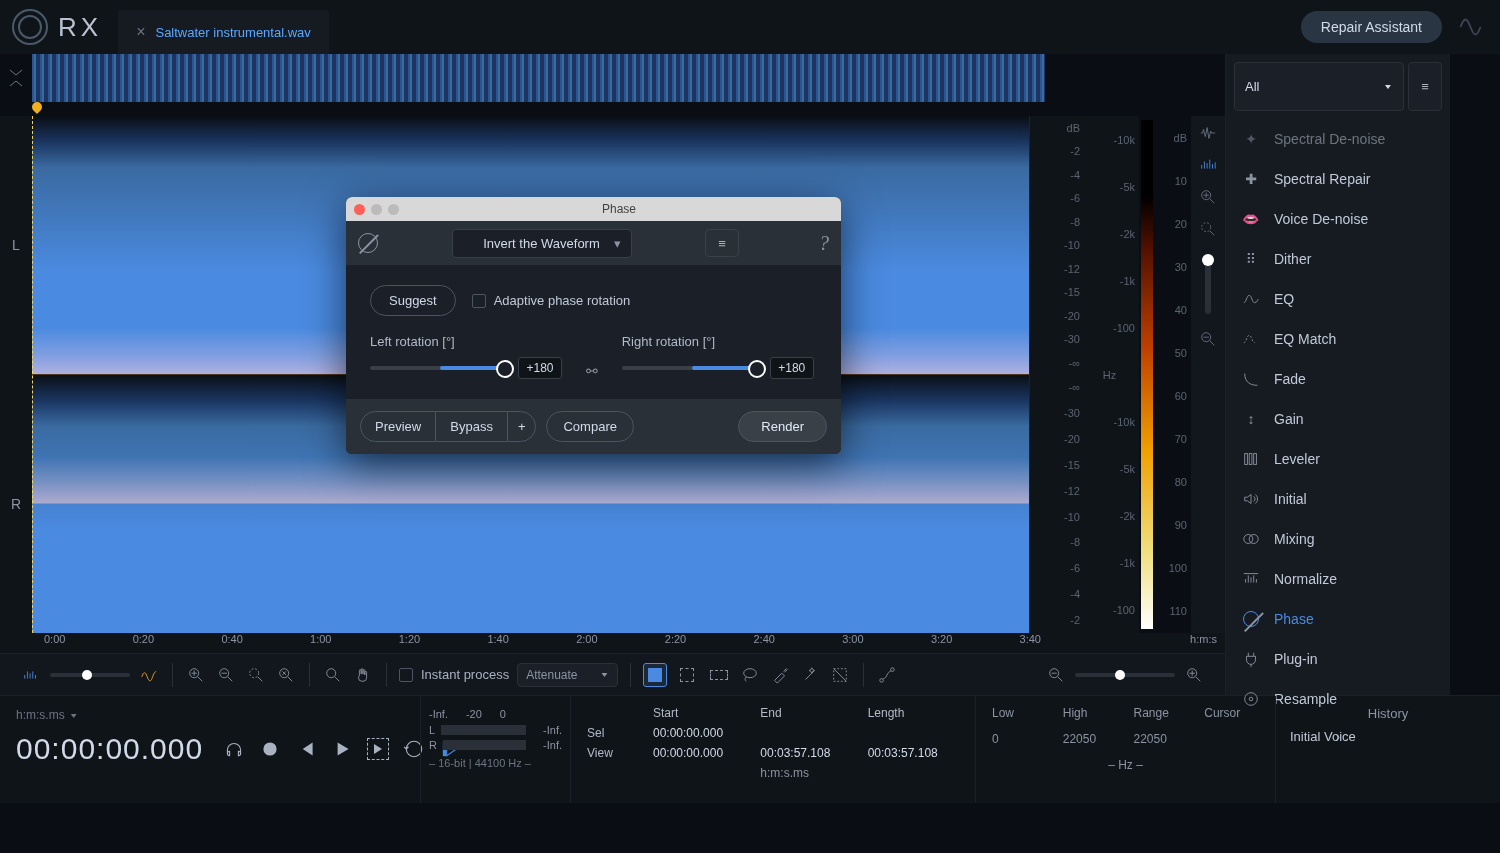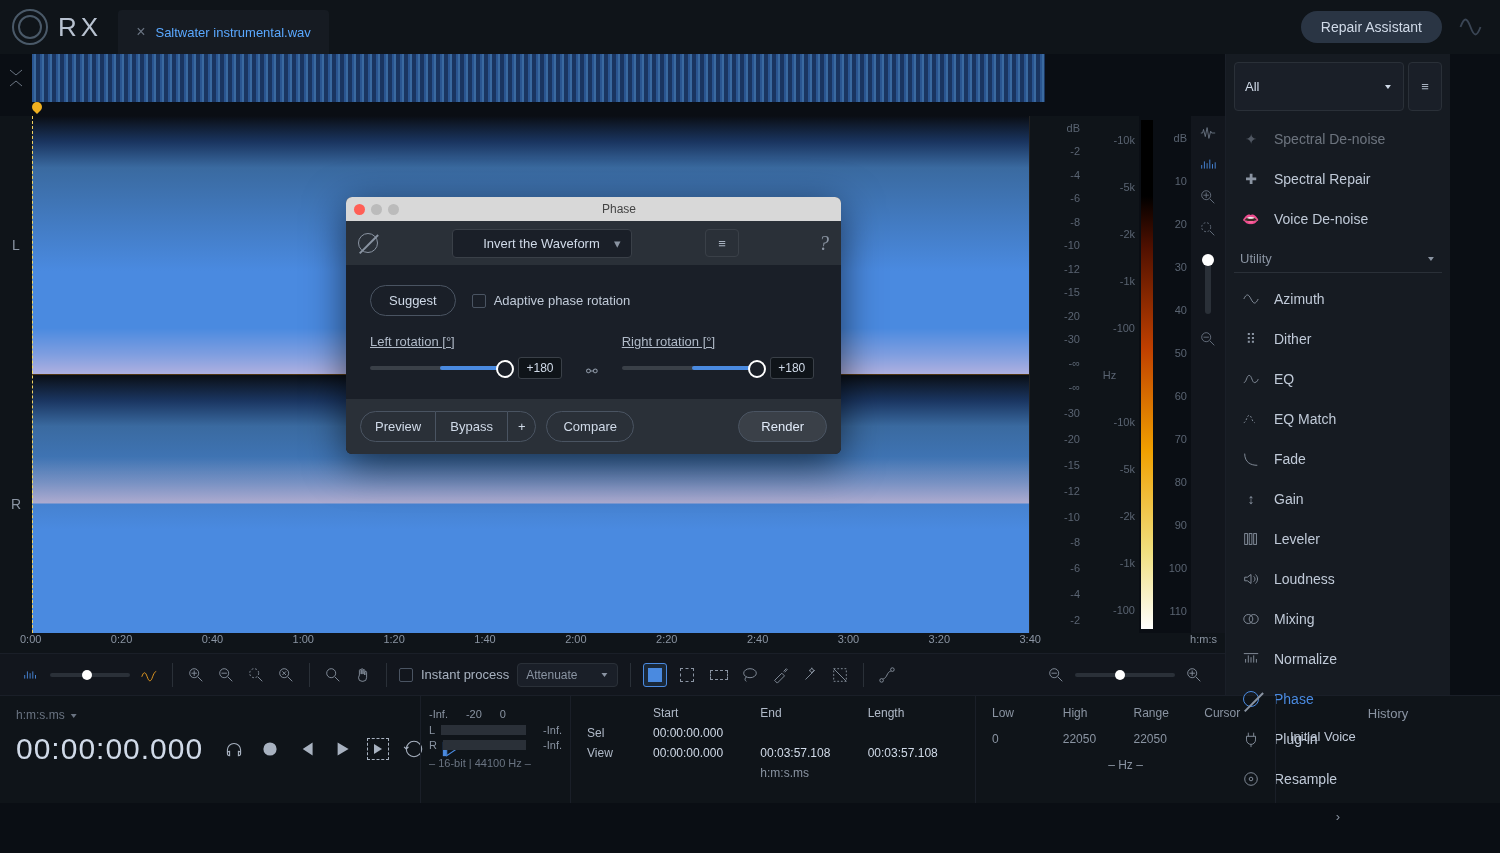--- a/index.html
+++ b/index.html
@@ -44,21 +44,21 @@
   mix-blend-mode: screen;}
 .playline { position:absolute; left:0; top:0; bottom:0; width:1px; border-left:1px dashed #f0d060;}
 .db-scale { width: 55px; background: #0f1419; display: flex; flex-direction: column; font-size: 11px; color: #5a6472;}
 .db-scale.l { border-left:1px solid #222;}
 .db-half{flex:1;display:flex;flex-direction:column;justify-content:space-around;align-items:flex-end;padding-right:4px;}
 .freq-scale { width: 55px; background: #0f1419; display:flex;flex-direction:column;justify-content:space-around;align-items:flex-end;font-size:11px;color:#5a6472;padding-right:4px;}
 .heat-bar { width: 12px; background: linear-gradient(to bottom, #000 0%, #000 15%, #501000 25%, #c04000 45%, #f0a000 65%, #f0e080 85%, #ffffff 100%); margin:4px 2px;}
 .heat-scale { width: 36px; display:flex;flex-direction:column;justify-content:space-around;align-items:flex-end;font-size:11px;color:#5a6472;padding-right:4px;position:relative;}
 
 
-.time-ruler { height: 20px; display: flex; padding-left: 16px; background:#0f1419;}
+.time-ruler { height: 20px; display: flex; padding-left: 40px; background:#0f1419;}
 .time-ruler-inner{flex:1;display:flex;justify-content:space-between;font-size:11px;color:#8a94a2;padding:0 4px;}
 .time-unit { width: 180px; text-align:right; font-size:11px; color:#8a94a2; padding-right:8px;}
 
 
 .toolbar { height: 42px; display: flex; align-items: center; gap: 8px; padding: 0 20px; background: #12161d; border-top:1px solid #1a1f28;}
 .tool-icon { width: 22px; height: 22px; color: #8a94a2; cursor: pointer; display:flex;align-items:center;justify-content:center;}
 .tool-icon svg{width:18px;height:18px;}
 .tool-icon.active{color:#4a8ae0;}
 .divider { width: 1px; height: 24px; background: #2a3038; margin: 0 4px;}
 .slider-sm { width: 80px; height: 4px; background: #2a3038; border-radius: 2px; position: relative;}
@@ -119,21 +119,21 @@
 .preset-dd { flex: 1; max-width: 180px; margin: 0 auto; background: #1a1f28; border: 1px solid #3a4048; border-radius: 4px; padding: 6px 10px; color: #d0dae8; display:flex;justify-content:center;align-items:center;gap:8px;position:relative;}
 .preset-dd::after{content:"▾";position:absolute;right:10px;color:#8a94a2;}
 .dlg-hamburger { width: 34px; height: 28px; border: 1px solid #3a4048; border-radius: 4px; display:flex;align-items:center;justify-content:center;color:#a8b2c0;}
 .help-icon { font-size: 20px; color: #8a94a2; font-style: italic; font-family: serif;}
 .dlg-body { padding: 20px 24px; display:flex;flex-direction:column;gap:18px;}
 .dlg-row1 { display: flex; align-items: center; gap: 16px;}
 .suggest-btn { background: transparent; border: 1px solid #4a5462; color: #d0dae8; padding: 7px 18px; border-radius: 16px; cursor: pointer;font-size:13px;}
 .dlg-check { display: flex; align-items: center; gap: 8px; color: #c0cad8;}
 .rot-row { display: flex; gap: 24px; align-items: flex-end;}
 .rot-col { display: flex; flex-direction: column; gap: 8px;}
-.rot-label { color: #b0bac8; font-size: 13px; text-decoration: underline;}
+.rot-label { color: #b0bac8; font-size: 13px;}
 .rot-ctrl { display: flex; align-items: center; gap: 8px;}
 .rot-slider { width: 140px; height: 4px; background: #3a4048; border-radius: 2px; position: relative;}
 .rot-slider::before{content:"";position:absolute;left:50%;right:0;height:4px;background:#4a8ae0;border-radius:2px;}
 .rot-slider::after{content:"";position:absolute;width:14px;height:14px;border-radius:50%;border:2px solid #fff;background:#1a1f28;top:-6px;right:-4px;}
 .rot-val { width: 44px; background: #0f1419; border: 1px solid #3a4048; border-radius: 3px; padding: 3px 6px; color: #d0dae8; text-align: center;font-size:12px;}
 .link-icon { color: #8a94a2; font-size: 14px;}
 .dlg-footer { background: #2a3038; padding: 12px 14px; display: flex; align-items: center; gap: 0;}
 .seg-btn { background: transparent; border: 1px solid #4a5462; color: #d0dae8; padding: 7px 14px; cursor: pointer; font-size:13px;}
 .seg-btn:first-child{border-radius:16px 0 0 16px;}
 .seg-btn.mid{border-left:none;border-right:none;}
@@ -427,32 +427,20 @@
         <span>Spectral De-noise</span>
       </div>
     <div class="mod-item">
         <div class="mod-icon">✚</div>
         <span>Spectral Repair</span>
       </div>
     <div class="mod-item">
         <div class="mod-icon">👄</div>
         <span>Voice De-noise</span>
       </div>
-    <div class="section-hdr">
-        <span>Utility</span>
-        <span class="chev">▼</span>
-      </div>
-    <div class="mod-item">
-        <div class="mod-icon">
-          <svg width="18" height="18" viewBox="0 0 20 20" stroke="currentColor" fill="none">
-            <path d="M2 10c3-6 5-6 8 0s5 6 8 0"></path>
-          </svg>
-        </div>
-        <span>Azimuth</span>
-      </div>
     <div class="mod-item">
         <div class="mod-icon">⠿</div>
         <span>Dither</span>
       </div>
     <div class="mod-item">
         <div class="mod-icon">
           <svg width="18" height="18" viewBox="0 0 20 20" stroke="currentColor" fill="none">
             <path d="M2 14c3 0 3-8 6-8s3 8 6 8 4-4 4-4"></path>
           </svg>
         </div>
@@ -487,21 +475,21 @@
           </svg>
         </div>
         <span>Leveler</span>
       </div>
     <div class="mod-item">
         <div class="mod-icon">
           <svg width="18" height="18" viewBox="0 0 20 20" stroke="currentColor" fill="none">
             <path d="M3 8v4h3l4 3V5L6 8zM13 7c2 2 2 4 0 6M15 5c3 3 3 7 0 10"></path>
           </svg>
         </div>
-        <span>Loudness</span>
+        <span>Initial</span>
       </div>
     <div class="mod-item">
         <div class="mod-icon">
           <svg width="18" height="18" viewBox="0 0 20 20" stroke="currentColor" fill="none">
             <circle cx="7" cy="10" r="5"></circle>
             <circle cx="13" cy="10" r="5"></circle>
           </svg>
         </div>
         <span>Mixing</span>
       </div>

